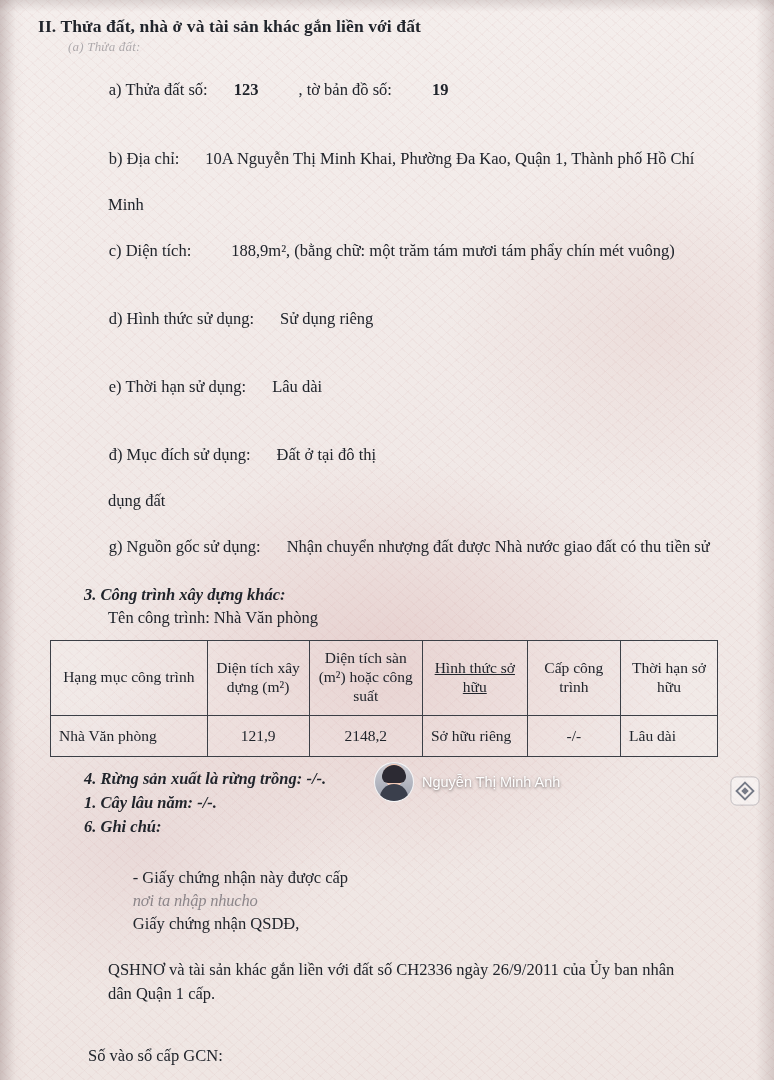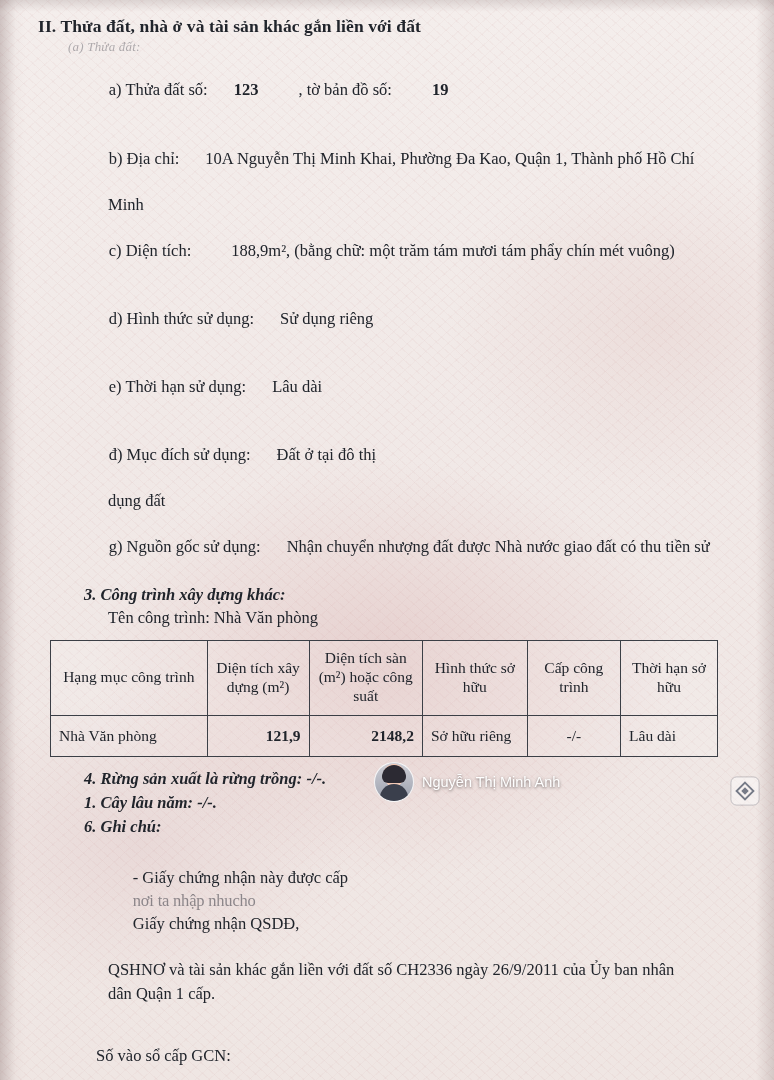--- a/index.html
+++ b/index.html
@@ -117,37 +117,38 @@
   table.works th {
     font-weight: normal;
     text-align: center;
     line-height: 1.22;
     height: 64px;
   }
   table.works td {
     height: 30px;
   }
   td.c-name { text-align: left; }
-  td.c-num  { text-align: right; font-weight: bold; }
+  td.c-num  { text-align: center; }
   td.c-mid  { text-align: left; }
   td.c-cen  { text-align: center; }
 
   .note-block {
     margin-top: 8px;
   }
   .note-line {
     font-size: 16.5px;
     line-height: 1.38;
     margin: 1px 0 1px 70px;
     white-space: pre-wrap;
   }
   .note-strike {
     color: rgba(60,60,70,0.55);
     letter-spacing: -0.2px;
     filter: blur(0.3px);
+    font-style: italic;
   }
 
   
   .overlay-user {
     position: absolute;
     left: 374px;
     top: 762px;
     display: flex;
     align-items: center;
     gap: 8px;
@@ -197,21 +198,21 @@
     position: absolute;
     right: 14px;
     top: 776px;
     width: 30px;
     height: 30px;
     z-index: 6;
     opacity: 0.92;
   }
   .footer-line {
     position: absolute;
-    left: 96px;
+    left: 88px;
     bottom: 14px;
     font-size: 16.5px;
     z-index: 3;
   }
 </style>
 </head>
 <body>
 
 <div class="paper"></div>
 <div class="edge-top"></div>
@@ -258,21 +259,21 @@
     <thead>
       <tr>
         <th style="width:180px;">Hạng mục
 công trình</th>
         <th style="width:105px;">Diện tích
 xây dựng
 (m²)</th>
         <th style="width:118px;">Diện tích sàn
 (m²) hoặc
 công suất</th>
-        <th style="width:110px;">Hình thức
+        <th style="width:110px;text-decoration:underline;">Hình thức
 sở hữu</th>
         <th style="width:95px;">Cấp công
 trình</th>
         <th style="width:100px;">Thời hạn
 sở hữu</th>
       </tr>
     </thead>
     <tbody>
       <tr>
         <td class="c-name">Nhà Văn phòng</td>

